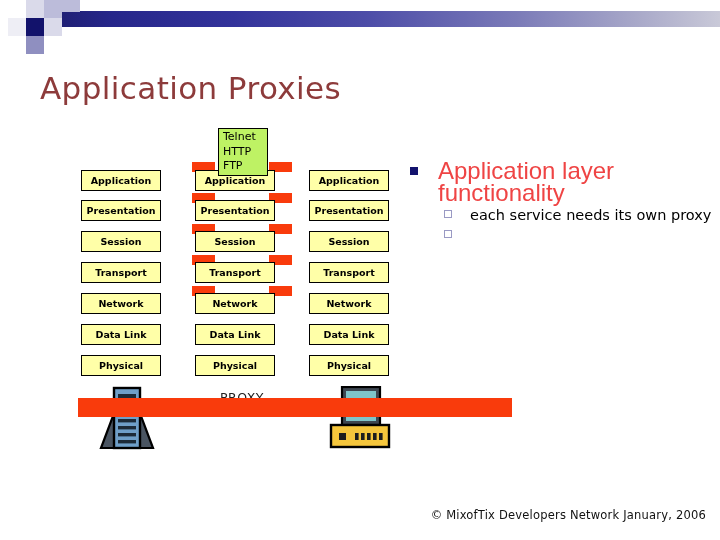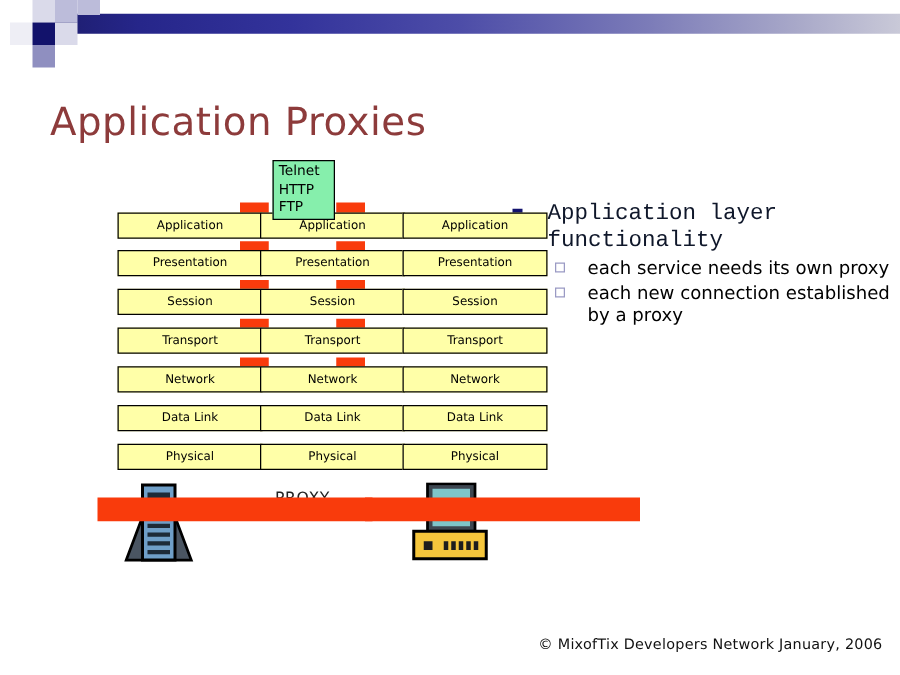--- a/index.html
+++ b/index.html
@@ -32,47 +32,47 @@
   .deco-sq { position: absolute; }
   .sq-navy   { background: #12126b; }
   .sq-mid    { background: #8f8fc0; }
   .sq-light  { background: #bcbcda; }
   .sq-pale   { background: #dadaea; }
   .sq-ghost  { background: #eeeef5; }
 
   
   #page-title {
     position: absolute;
-    left: 40px; top: 80px;
+    left: 40px; top: 70px;
     font-size: 31px;
     color: #8d3b3b;
     font-family: "DejaVu Sans", sans-serif;
     letter-spacing: 0.4px;
     white-space: nowrap;
   }
 
   
   #diagram {
     position: absolute;
     left: 72px; top: 128px;
     width: 340px; height: 280px;
   }
   .stack { position: absolute; top: 42px; width: 100px; }
   .stack.left   { left: 6px; }
   .stack.middle { left: 120px; }
   .stack.right  { left: 234px; }
 
   .layer-box {
     position: absolute;
-    left: 16px; width: 116px; height: 21px;
+    left: 3px; width: 80px; height: 21px;
     background: #ffffa8;
     border: 1.4px solid #000000;
     box-sizing: border-box;
     font-size: 9.5px;
-    font-weight: normal;
+    font-weight: bold;
     color: #000;
     display: flex;
     align-items: center;
     justify-content: center;
     font-family: "DejaVu Sans", sans-serif;
     z-index: 4;
   }
 
   
   .stub {
@@ -93,21 +93,21 @@
     z-index: 1;
   }
   #netbar-left  { left: 6px;   width: 220px; }
   #netbar-right { left: 220px; width: 220px; }
 
   
   #callout {
     position: absolute;
     left: 146px; top: 0;
     width: 50px; height: 48px;
-    background: #86efac;
+    background: #bef264;
     border: 1.2px solid #000;
     box-sizing: border-box;
     padding: 1px 0 0 4px;
     font-size: 11px;
     line-height: 14.5px;
     color: #000;
     font-family: "DejaVu Sans", sans-serif;
     z-index: 9;
   }
 
@@ -128,25 +128,25 @@
 
   
   #bullets {
     position: absolute;
     left: 408px; top: 160px;
     width: 312px;
   }
   .b1 {
     position: relative;
     padding-left: 30px;
-    font-size: 18px;
+    font-size: 24px;
     line-height: 22px;
-    color: #0f172a;
+    color: #ef4444;
     margin-bottom: 2px;
-    font-family: Liberation Mono, monospace;
+    font-family: Liberation Sans, sans-serif;
   }
   .b1 .mk {
     position: absolute;
     left: 2px; top: 7px;
     width: 8px; height: 8px;
     background: #13136e;
   }
   .b2 {
     position: relative;
     padding-left: 62px;
@@ -281,17 +281,16 @@
   <div class="b1">
     <span class="mk"></span>
     <span>Application layer functionality</span>
   </div>
   <div class="b2">
     <span class="mk"></span>
     <span>each service needs its own proxy</span>
   </div>
   <div class="b2">
     <span class="mk"></span>
-    <span>each new connection established by a proxy</span>
   </div>
 </div>
 
 <div id="footer">© MixofTix Developers Network January, 2006</div>
 
 </body></html>

